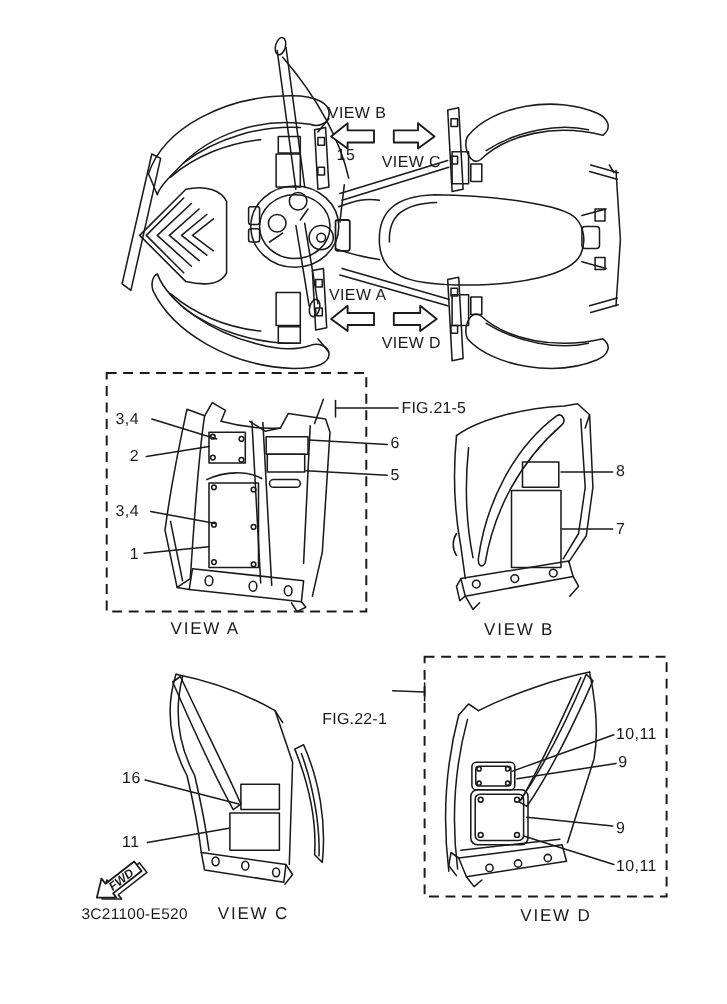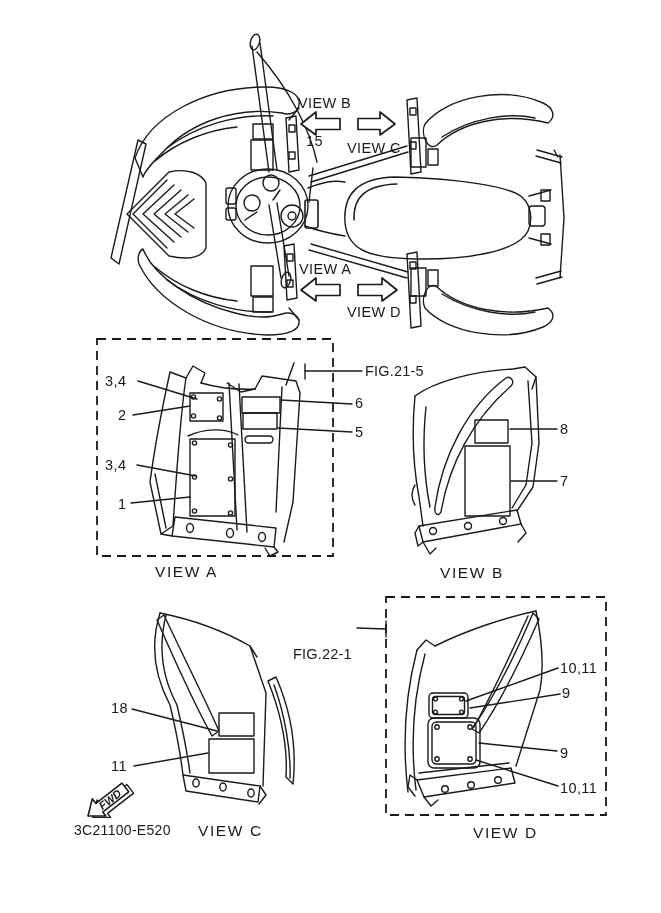--- a/index.html
+++ b/index.html
@@ -282,21 +282,21 @@
   <div class="lbl" style="left:105px;top:458px">3,4</div>
   <div class="lbl" style="left:118px;top:497px">1</div>
   <div class="lbl" style="left:355px;top:396px">6</div>
   <div class="lbl" style="left:355px;top:425px">5</div>
   <div class="lbl" style="left:560px;top:422px">8</div>
   <div class="lbl" style="left:560px;top:474px">7</div>
   <div class="lbl cap" style="left:155px;top:564px">VIEW A</div>
   <div class="lbl cap" style="left:440px;top:565px">VIEW B</div>
 
   <div class="lbl fig" style="left:293px;top:647px">FIG.22-1</div>
-  <div class="lbl" style="left:111px;top:701px">18</div>
+  <div class="lbl" style="left:111px;top:701px">16</div>
   <div class="lbl" style="left:111px;top:759px">11</div>
   <div class="lbl" style="left:560px;top:661px">10,11</div>
   <div class="lbl" style="left:562px;top:686px">9</div>
   <div class="lbl" style="left:560px;top:746px">9</div>
   <div class="lbl" style="left:560px;top:781px">10,11</div>
   <div class="lbl cap" style="left:198px;top:823px">VIEW C</div>
   <div class="lbl cap" style="left:473px;top:825px">VIEW D</div>
 
   <div class="lbl code" style="left:74px;top:823px">3C21100-E520</div>
 </div>

